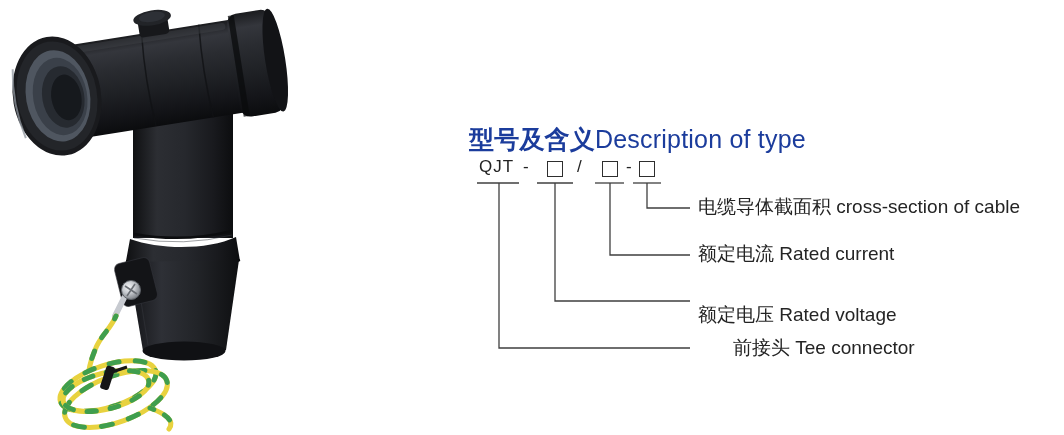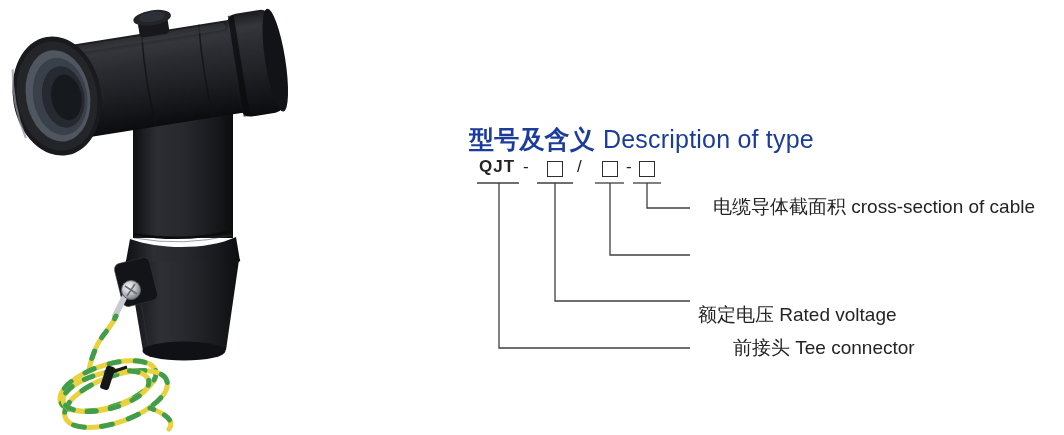--- a/index.html
+++ b/index.html
@@ -11,45 +11,45 @@
     font-family:"Liberation Sans","DejaVu Sans",sans-serif;
   }
   
   .product-figure{position:absolute;left:0;top:0;width:300px;height:435px;margin:0;}
   
   .section-title{
     position:absolute;left:469px;top:102px;
     font-size:25px;line-height:32px;color:#1b3c9c;
     white-space:nowrap;letter-spacing:0.2px;
   }
-  .section-title .cjk{font-weight:bold;margin-right:8px;}
+  .section-title .cjk{font-weight:bold;margin-right:0;}
   .section-title .en{font-weight:normal;}
   .code-part{
     position:absolute;top:156px;
     font-size:17px;line-height:22px;color:#232323;
     white-space:nowrap;
   }
-  .code-prefix{left:479px;letter-spacing:1px;font-weight:bold;}
+  .code-prefix{left:479px;letter-spacing:1px;font-weight:normal;}
   .code-sep1{left:523px;}
   .code-sep2{left:577px;}
   .code-sep3{left:626px;}
   .code-box{
     position:absolute;top:161px;width:14px;height:14px;
     border:1.6px solid #2e2e2e;background:#fff;
   }
   .box1{left:547px;}
   .box2{left:602px;}
   .box3{left:639px;}
   .tree-lines{position:absolute;left:0;top:0;pointer-events:none;}
   .leader-label{
     position:absolute;left:698px;
     font-size:19px;line-height:24px;color:#242424;
     white-space:nowrap;
   }
-  .label-0{top:195px;margin-left:15px;}
+  .label-0{top:195px;}
   .label-1{top:242px;}
   .label-2{top:303px;}
   .label-3{top:336px;margin-left:35px;}
 </style>
 </head>
 <body>
 
 <div class="page">
 
   <figure class="product-figure" aria-label="Black pre-molded tee connector (front connector) with yellow-green grounding wire coil">
@@ -185,16 +185,17 @@
 
       <path d="M555,183 L555,301 L690,301"></path>
 
       <path d="M610,183 L610,255 L690,255"></path>
 
       <path d="M647,183 L647,208 L690,208"></path>
     </g>
   </svg>
 
   <div class="leader-label label-0">电缆导体截面积 cross-section of cable</div>
+  <div class="leader-label label-1">额定电流 Rated current</div>
   <div class="leader-label label-2">额定电压 Rated voltage</div>
   <div class="leader-label label-3">前接头 Tee connector</div>
 
 </div>
 
 </body></html>

